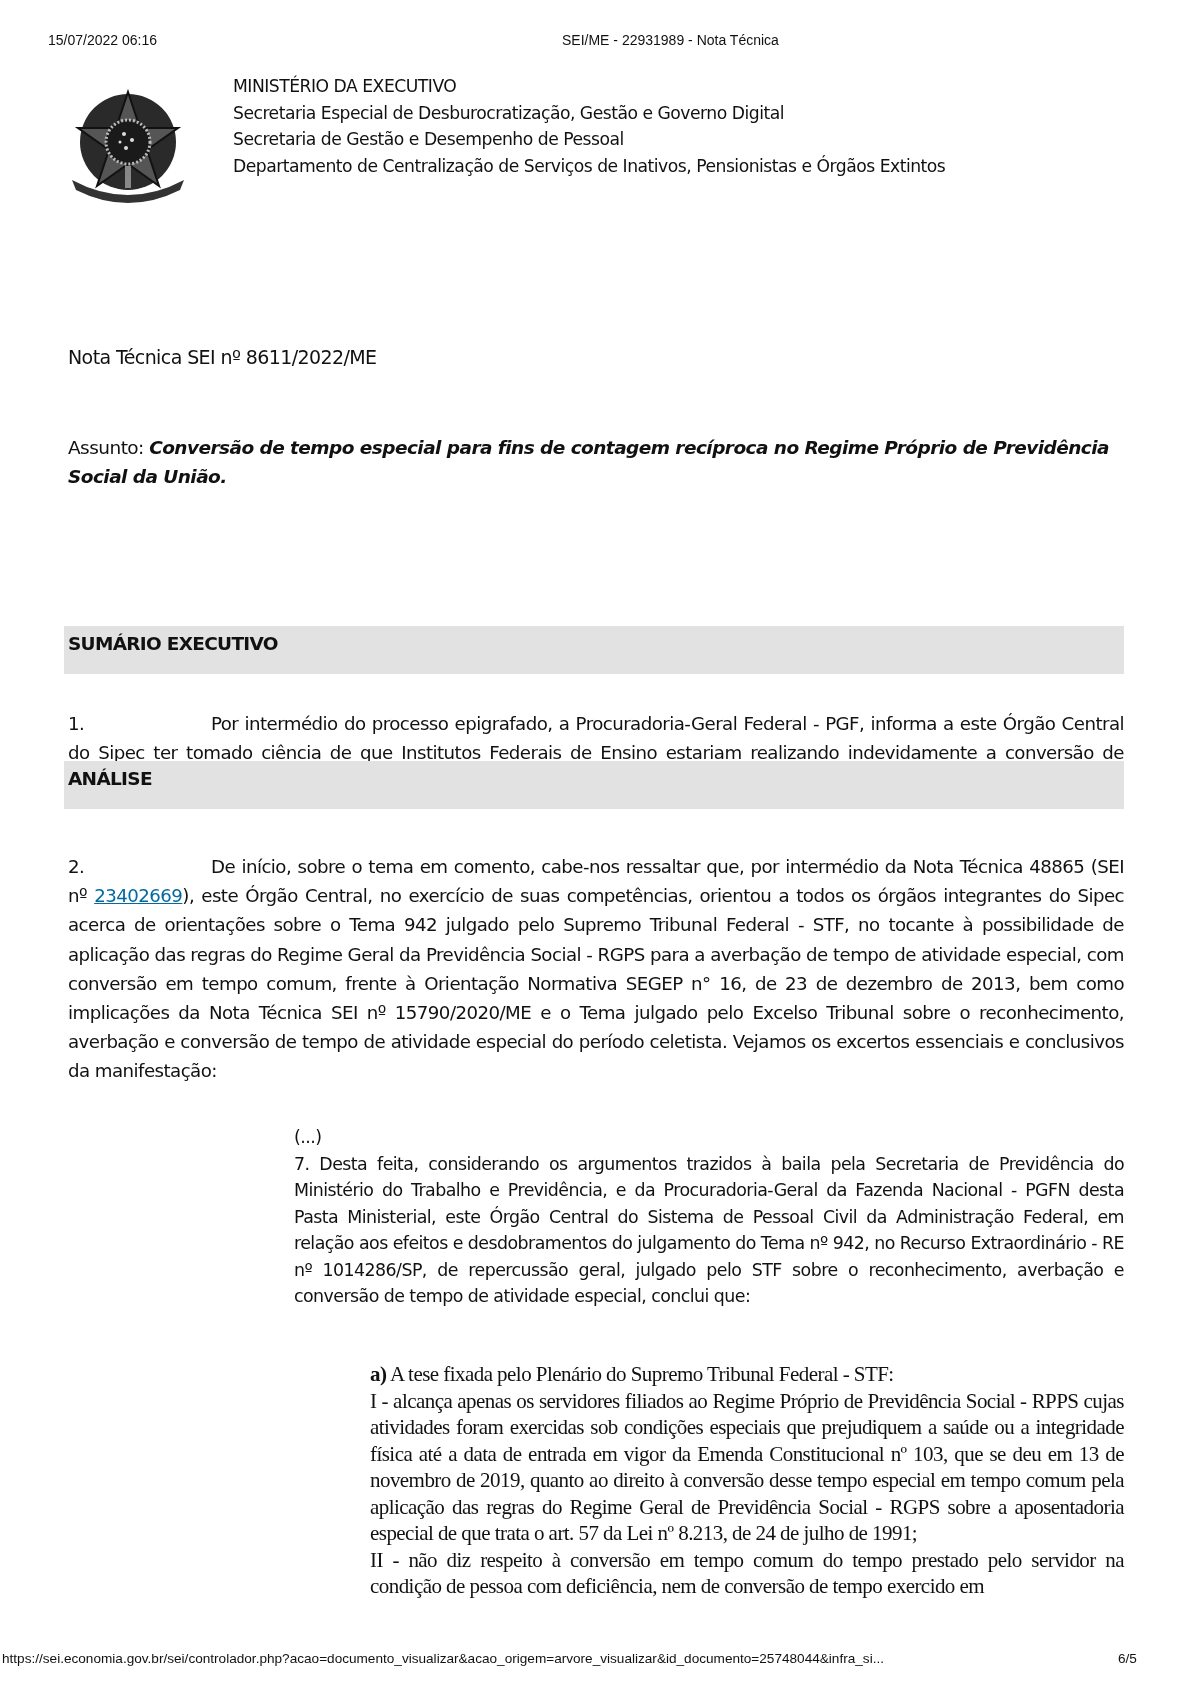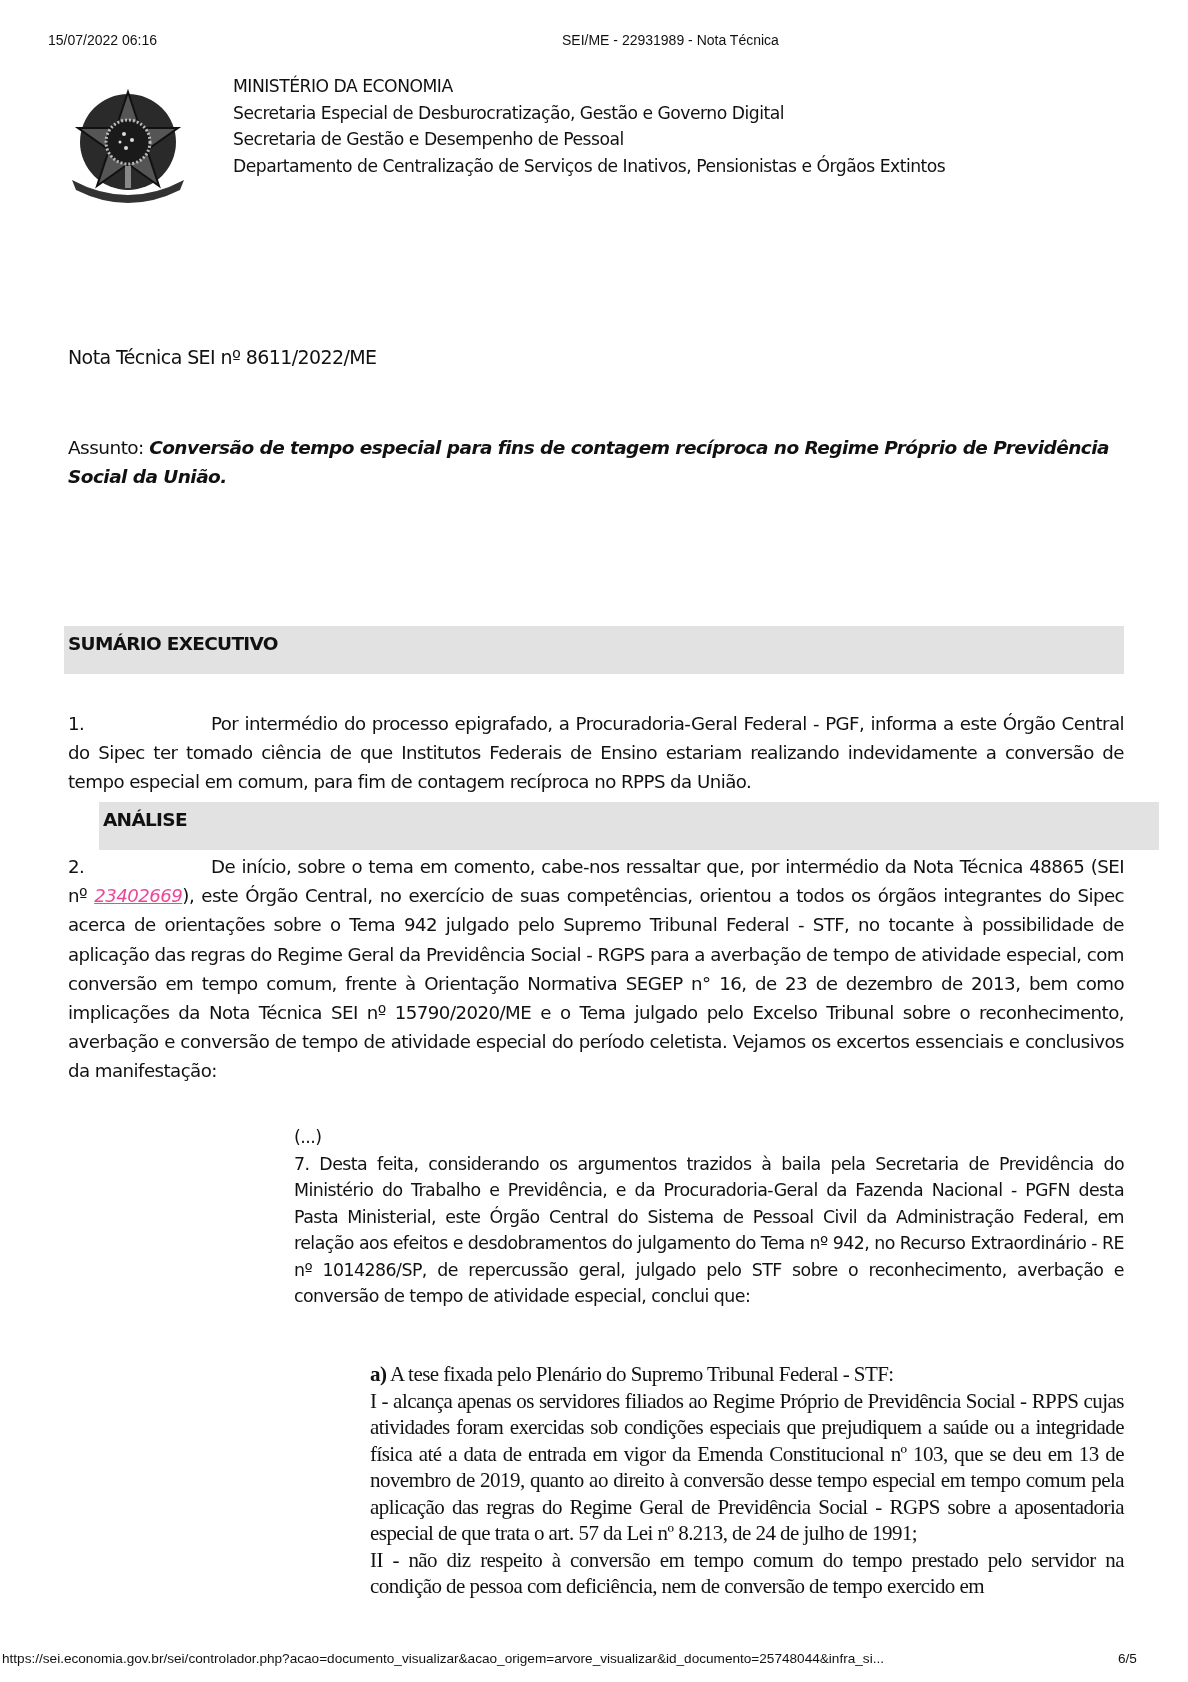--- a/index.html
+++ b/index.html
@@ -10,21 +10,21 @@
   .emblem { position:absolute; left:68px; top:84px; width:120px; height:130px; }
   .org { position:absolute; left:233px; top:73px; font-family:"DejaVu Sans", sans-serif; font-size:17.2px; line-height:26.6px; letter-spacing:-0.5px; color:#111; }
   .org div { white-space:nowrap; }
   .nota { position:absolute; left:68px; top:346px; font-family:"DejaVu Sans", sans-serif; font-size:19px; letter-spacing:-0.6px; }
   .assunto { position:absolute; left:68px; top:433px; width:1056px; font-family:"DejaVu Sans", sans-serif; font-size:18.5px; line-height:29px; letter-spacing:-0.55px; }
   .assunto b { font-style:italic; font-weight:bold; }
   .section-bar { position:absolute; left:64px; width:1060px; height:48px; background:#e2e2e2; }
   .section-bar span { position:absolute; left:4px; top:7px; font-family:"DejaVu Sans", sans-serif; font-weight:bold; font-size:18.5px; letter-spacing:-0.7px; }
   .para { position:absolute; left:68px; width:1056px; font-family:"DejaVu Sans", sans-serif; font-size:18.2px; line-height:29.2px; text-align:justify; letter-spacing:-0.55px; }
   .pnum { display:inline-block; width:143px; }
-  .link { text-decoration:underline; color:#ec4899;font-style:italic; }
+  .link { text-decoration:underline; color:#0369a1; }
   .quote { position:absolute; left:294px; width:830px; font-family:"DejaVu Sans", sans-serif; font-size:17.4px; line-height:26.5px; text-align:justify; letter-spacing:-0.55px; }
   .quote2 { position:absolute; left:370px; width:754px; font-family:Liberation Serif, serif; font-size:21px; line-height:26.5px; text-align:justify; letter-spacing:-0.55px; }
   .quote2 p, .quote p { margin:0; }
   .footer-url { position:absolute; left:2px; top:1651px; font-family:Liberation Sans, sans-serif; font-size:13.6px; color:#111; white-space:nowrap; }
   .footer-page { position:absolute; left:1118px; top:1651px; font-family:"Liberation Sans", sans-serif; font-size:13.6px; }
 </style>
 </head>
 <body>
 
 <div class="print-hdr print-date">15/07/2022 06:16</div>
@@ -36,41 +36,41 @@
   <circle cx="60" cy="58" r="22" fill="#1a1a1a" stroke="#bbb" stroke-width="3" stroke-dasharray="2 2"></circle>
   <circle cx="56" cy="50" r="2" fill="#ddd"></circle>
     <circle cx="64" cy="56" r="2" fill="#ddd"></circle>
   <circle cx="58" cy="64" r="2" fill="#ddd"></circle>
     <circle cx="52" cy="58" r="1.5" fill="#ddd"></circle>
   <rect x="57" y="82" width="6" height="22" fill="#888"></rect>
   <path d="M4 96 Q60 126 116 96 L112 106 Q60 132 8 106 Z" fill="#333"></path>
 </svg>
 
 <div class="org">
-  <div>MINISTÉRIO DA ECONOMIA</div>
+  <div>MINISTÉRIO DA EXECUTIVO</div>
   <div>Secretaria Especial de Desburocratização, Gestão e Governo Digital</div>
   <div>Secretaria de Gestão e Desempenho de Pessoal</div>
   <div>Departamento de Centralização de Serviços de Inativos, Pensionistas e Órgãos Extintos</div>
 </div>
 
 <div class="nota">Nota Técnica SEI nº 8611/2022/ME</div>
 
 <div class="assunto">
   <span>Assunto: </span><b>Conversão de tempo especial para fins de contagem recíproca no Regime Próprio de Previdência Social da União.</b>
 </div>
 
 <div class="section-bar" style="top:626px;">
   <span>SUMÁRIO EXECUTIVO</span>
 </div>
 
 <div class="para" style="top:677px;margin-top:32px;">
   <span class="pnum">1.</span><span>Por intermédio do processo epigrafado, a Procuradoria-Geral Federal - PGF, informa a este Órgão Central do Sipec ter tomado ciência de que Institutos Federais de Ensino estariam realizando indevidamente a conversão de tempo especial em comum, para fim de contagem recíproca no RPPS da União.</span>
 </div>
 
-<div class="section-bar" style="top:802px;margin-left:35px;">
+<div class="section-bar" style="top:761px;">
   <span>ANÁLISE</span>
 </div>
 
 <div class="para" style="top:852px;">
   <span class="pnum">2.</span><span>De início, sobre o tema em comento, cabe-nos ressaltar que, por intermédio da Nota Técnica 48865 (SEI nº </span><a class="link">23402669</a><span>), este Órgão Central, no exercício de suas competências, orientou a todos os órgãos integrantes do Sipec acerca de orientações sobre o Tema 942 julgado pelo Supremo Tribunal Federal - STF, no tocante à possibilidade de aplicação das regras do Regime Geral da Previdência Social - RGPS para a averbação de tempo de atividade especial, com conversão em tempo comum, frente à Orientação Normativa SEGEP n° 16, de 23 de dezembro de 2013, bem como implicações da Nota Técnica SEI nº 15790/2020/ME e o Tema julgado pelo Excelso Tribunal sobre o reconhecimento, averbação e conversão de tempo de atividade especial do período celetista. Vejamos os excertos essenciais e conclusivos da manifestação:</span>
 </div>
 
 <div class="quote" style="top:1124px;">
   <p>(...)</p>
   <p>7. Desta feita, considerando os argumentos trazidos à baila pela Secretaria de Previdência do Ministério do Trabalho e Previdência, e da Procuradoria-Geral da Fazenda Nacional - PGFN desta Pasta Ministerial, este Órgão Central do Sistema de Pessoal Civil da Administração Federal, em relação aos efeitos e desdobramentos do julgamento do Tema nº 942, no Recurso Extraordinário - RE nº 1014286/SP, de repercussão geral, julgado pelo STF sobre o reconhecimento, averbação e conversão de tempo de atividade especial, conclui que:</p>

